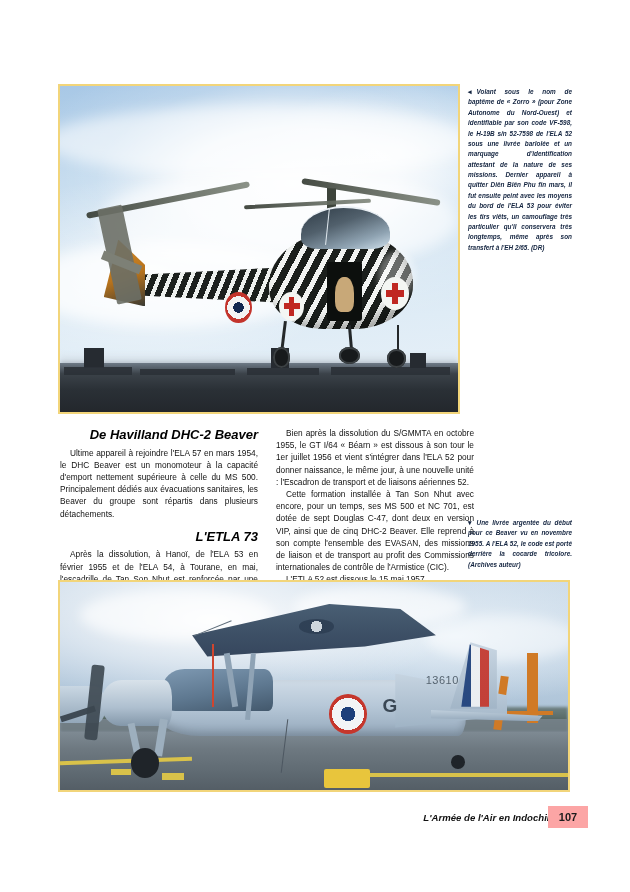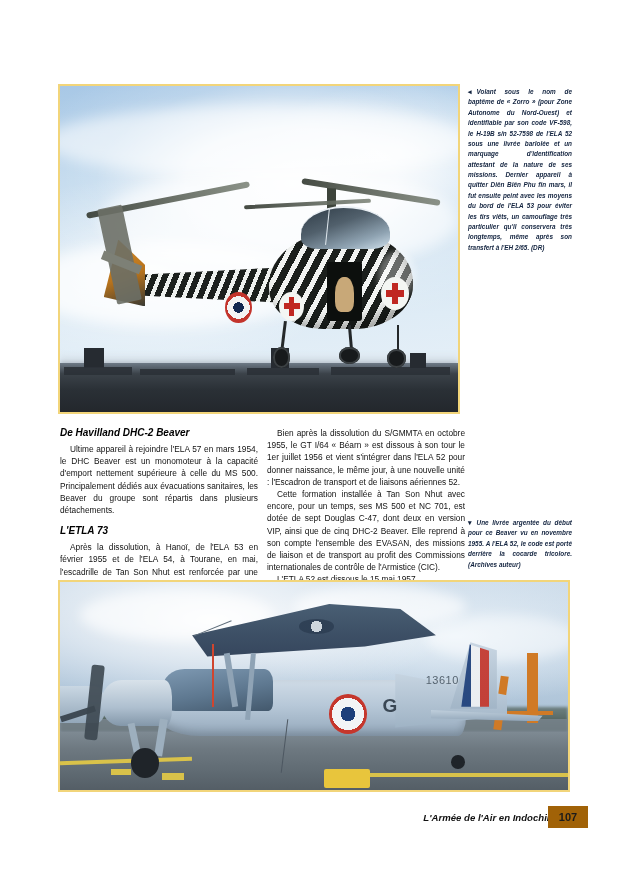--- a/index.html
+++ b/index.html
@@ -430,28 +430,28 @@
     position: absolute;
     width: 198px;
     font-family: "Liberation Sans", sans-serif;
     font-size: 8.3px;
     line-height: 1.47;
     color: #111111;
     text-align: justify;
     text-justify: inter-word;
   }
   #col-left  { left: 60px;  top: 427px; }
-  #col-right { left: 267px; top: 427px; }
+  #col-right { left: 276px; top: 427px; }
 
   .sub-head {
     display: block;
-    text-align: left;
+    text-align: right;
     font-weight: 700;
     font-style: italic;
-    font-size: 10px;
+    font-size: 13px;
     line-height: 1.2;
     margin: 0 0 4px 0;
     color: #000;
   }
   .sub-head.spaced { margin-top: 9px; }
   .para {
     margin: 0;
     text-indent: 10px;
   }
 
@@ -466,21 +466,21 @@
     font-size: 9.6px;
     color: #111;
     white-space: nowrap;
   }
   #page-badge {
     position: absolute;
     left: 548px;
     top: 806px;
     width: 40px;
     height: 22px;
-    background: #a16207;
+    background: #fca5a5;
     display: flex;
     align-items: center;
     justify-content: center;
     font-family: "Liberation Sans", sans-serif;
     font-weight: 700;
     font-size: 11px;
     color: #1b1b1b;
   }
 </style>
 </head>

